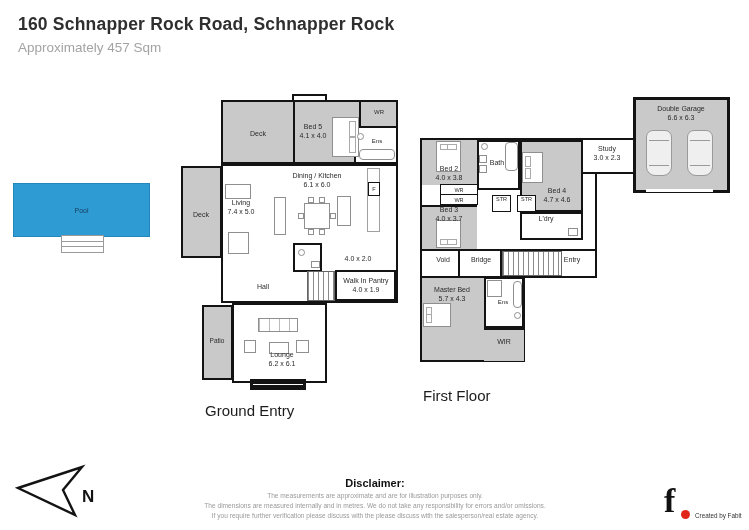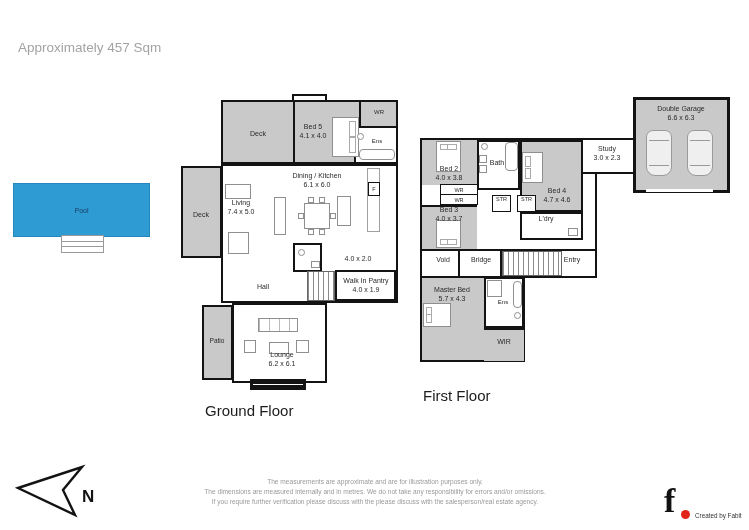--- a/index.html
+++ b/index.html
@@ -51,20 +51,21 @@
             font-weight:700;font-size:34px;color:#111;line-height:1;}
   .credit-dot{position:absolute;left:681px;top:510px;width:9px;height:9px;border-radius:50%;background:#e1251b;}
   .credit-txt{position:absolute;left:695px;top:512px;font-size:6.3px;color:#333;}
   .compass{position:absolute;left:12px;top:460px;}
 </style>
 </head>
 <body>
 
 <div class="page">
 
+  <div class="title">160 Schnapper Rock Road, Schnapper Rock</div>
   <div class="subtitle">Approximately 457 Sqm</div>
 
   <div class="pool">
     <span>Pool</span>
   </div>
   <div class="pool-steps">
       <div></div>
       <div></div>
       <div></div>
     </div>
@@ -148,21 +149,21 @@
       <span class="nm">Walk In Pantry</span>
         <span class="dm">4.0 x 1.9</span>
       </div>
     <div class="lbl" style="left:263px;top:282px;"><span>Hall</span></div>
     <div class="lbl" style="left:217px;top:337px;font-size:6.5px;"><span>Patio</span></div>
     <div class="lbl" style="left:282px;top:350px;">
       <span class="nm">Lounge</span>
         <span class="dm">6.2 x 6.1</span>
       </div>
   </div>
-  <div class="caption" style="left:205px;top:402px;">Ground Floor</div>
+  <div class="caption" style="left:205px;top:402px;">Ground Entry</div>
 
   <div>
 
     <div class="block gray" style="left:633px;top:97px;width:97px;height:96px;border-width:3px;"></div>
     <div class="car" style="left:646px;top:130px;width:26px;height:46px;">
         <i></i>
         <b></b>
       </div>
     <div class="car" style="left:687px;top:130px;width:26px;height:46px;">
         <i></i>
@@ -260,20 +261,21 @@
       </div>
   </div>
   <div class="caption" style="left:423px;top:387px;">First Floor</div>
 
   <svg class="compass" width="100" height="64" viewBox="0 0 100 64">
     <polygon points="6,28 70,7 51,30 63,55" fill="#ffffff" stroke="#131313" stroke-width="2.4"></polygon>
     <text x="70" y="42" font-size="17" font-weight="600" fill="#131313">N</text>
   </svg>
 
   <div class="disclaimer">
+    <h4>Disclaimer:</h4>
     <p>The measurements are approximate and are for illustration purposes only.</p>
     <p>The dimensions are measured internally and in metres. We do not take any responsibility for errors and/or omissions.</p>
     <p>If you require further verification please discuss with the please discuss with the salesperson/real estate agency.</p>
   </div>
 
   <div class="credit-f">f</div>
   <div class="credit-dot"></div>
   <div class="credit-txt">Created by Fabit</div>
 
 </div>

